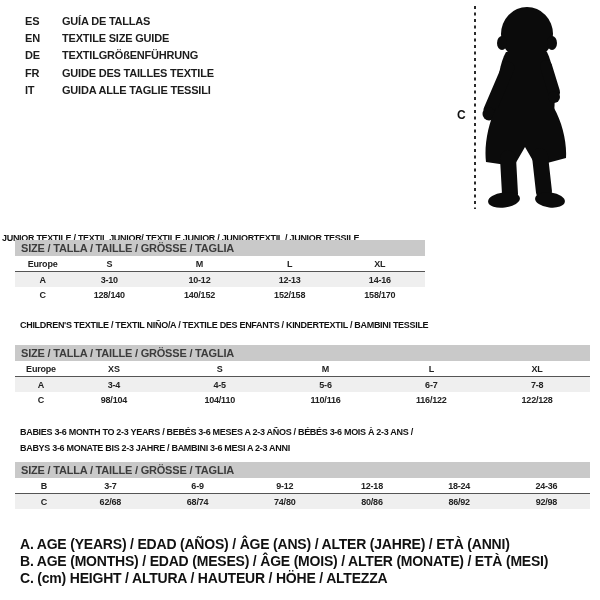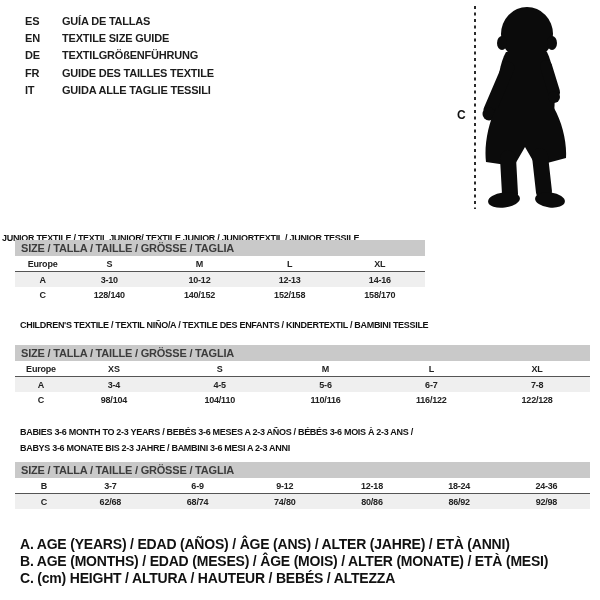--- a/index.html
+++ b/index.html
@@ -200,14 +200,14 @@
       <td>86/92</td>
       <td>92/98</td>
     </tr>
   </tbody>
     </table>
 </div>
 
 <div class="abs notes">
   <div class="note-line">A. AGE (YEARS) / EDAD (AÑOS) / ÂGE (ANS) / ALTER (JAHRE) / ETÀ (ANNI)</div>
   <div class="note-line">B. AGE (MONTHS) / EDAD (MESES) / ÂGE (MOIS) / ALTER (MONATE) / ETÀ (MESI)</div>
-  <div class="note-line">C. (cm) HEIGHT / ALTURA / HAUTEUR / BEBÉS / ALTEZZA</div>
+  <div class="note-line">C. (cm) HEIGHT / ALTURA / HAUTEUR / HÖHE / ALTEZZA</div>
 </div>
 
 </body></html>

